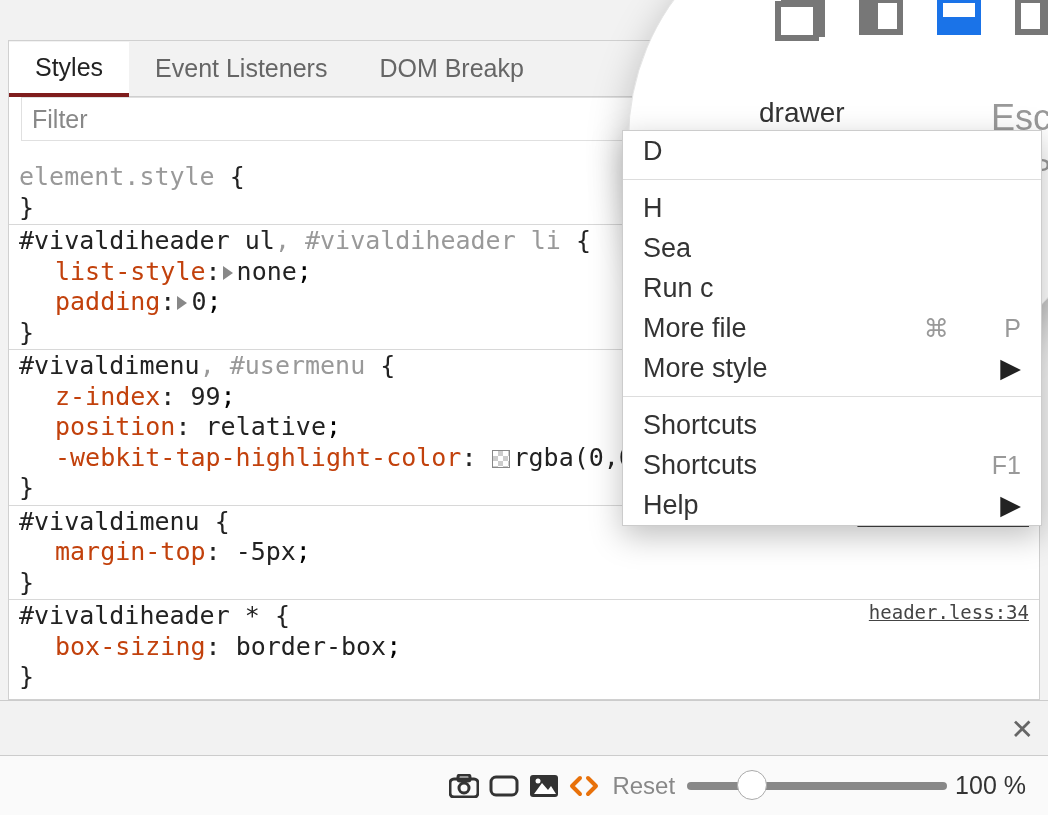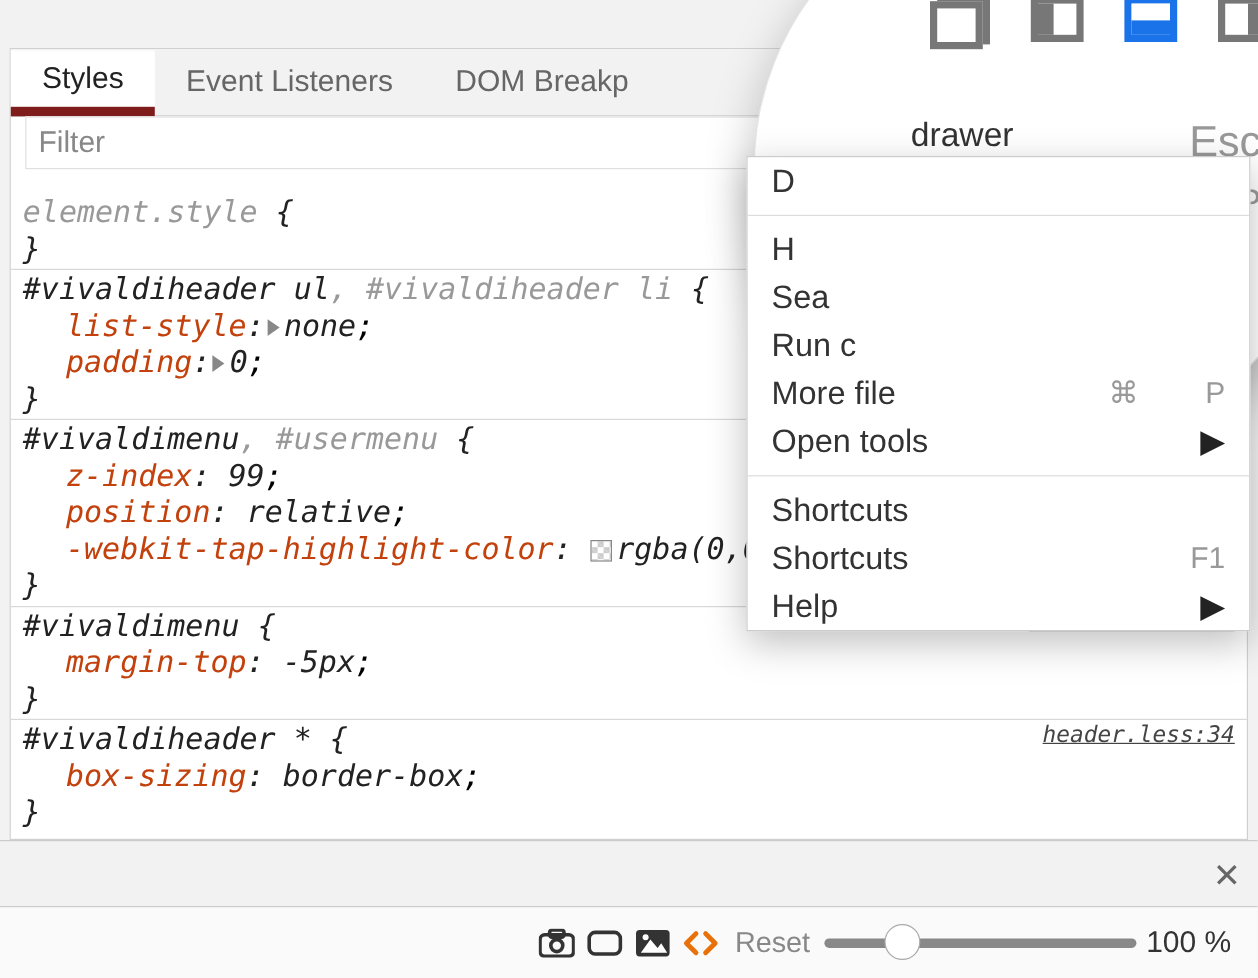--- a/index.html
+++ b/index.html
@@ -2,27 +2,27 @@
 <html><head>
 <meta charset="utf-8">
 <style>
   * { box-sizing: border-box; }
   html, body { margin:0; padding:0; width:1048px; height:815px; font-family: "Helvetica Neue", Arial, sans-serif; background:#f2f2f2; overflow:hidden; }
   .panel { position:absolute; left:8px; top:40px; width:1032px; height:660px; background:#fff; border:1px solid #d0d0d0; }
 
   
   .tabs { display:flex; align-items:center; height:56px; border-bottom:1px solid #d0d0d0; background:#f2f2f2; font-size:25px; color:#666; }
   .tab { padding:0 26px; height:100%; display:flex; align-items:center; cursor:pointer; }
-  .tab.active { color:#222; border-bottom:8px solid #7f1d1d; background:#fff; margin-bottom:-1px; }
+  .tab.active { color:#222; border-bottom:4px solid #7f1d1d; background:#fff; margin-bottom:-1px; }
   .filter { height:64px; display:flex; padding:0 12px; }
   .filter input { width:100%; height:44px; font-size:25px; border:1px solid #e0e0e0; padding:0 10px; color:#333; outline:none; }
   .filter input::placeholder { color:#888; }
 
   
-  .rules { font-family: Menlo, Consolas, monospace; font-size:25px; line-height:1.22;font-style:italic; }
+  .rules { font-family: Menlo, Consolas, monospace; font-size:25px; line-height:1.22; }
   .rule { border-top:1px solid #d8d8d8; padding:1px 10px 1px 10px; position:relative; }
   .rule.first { border-top:none; }
   .link { position:absolute; right:10px; top:1px; text-decoration:underline; color:#444; font-size:19px; }
   .sel { color:#222; }
   .sel .dim { color:#999; }
   .brace { color:#222; }
   .decl { padding-left:36px; }
   .prop { color:#c2410c; }
   .colon { color:#222; }
   .val { color:#222; }
@@ -143,21 +143,21 @@
       <span>Sea</span>
     </div>
   <div class="mrow">
       <span>Run c</span>
     </div>
   <div class="mrow">
       <span>More file</span>
       <span class="shortcut"><span>⌘</span>&nbsp;&nbsp;&nbsp;&nbsp;&nbsp;&nbsp;&nbsp;&nbsp;<span>P</span></span>
     </div>
   <div class="mrow">
-      <span>Open tools</span>
+      <span>More style</span>
       <span class="arrow">▶</span>
     </div>
   <div class="msep"></div>
   <div class="mrow">
       <span>Shortcuts</span>
     </div>
   <div class="mrow">
       <span>Shortcuts</span>
       <span class="shortcut">F1</span>
     </div>

